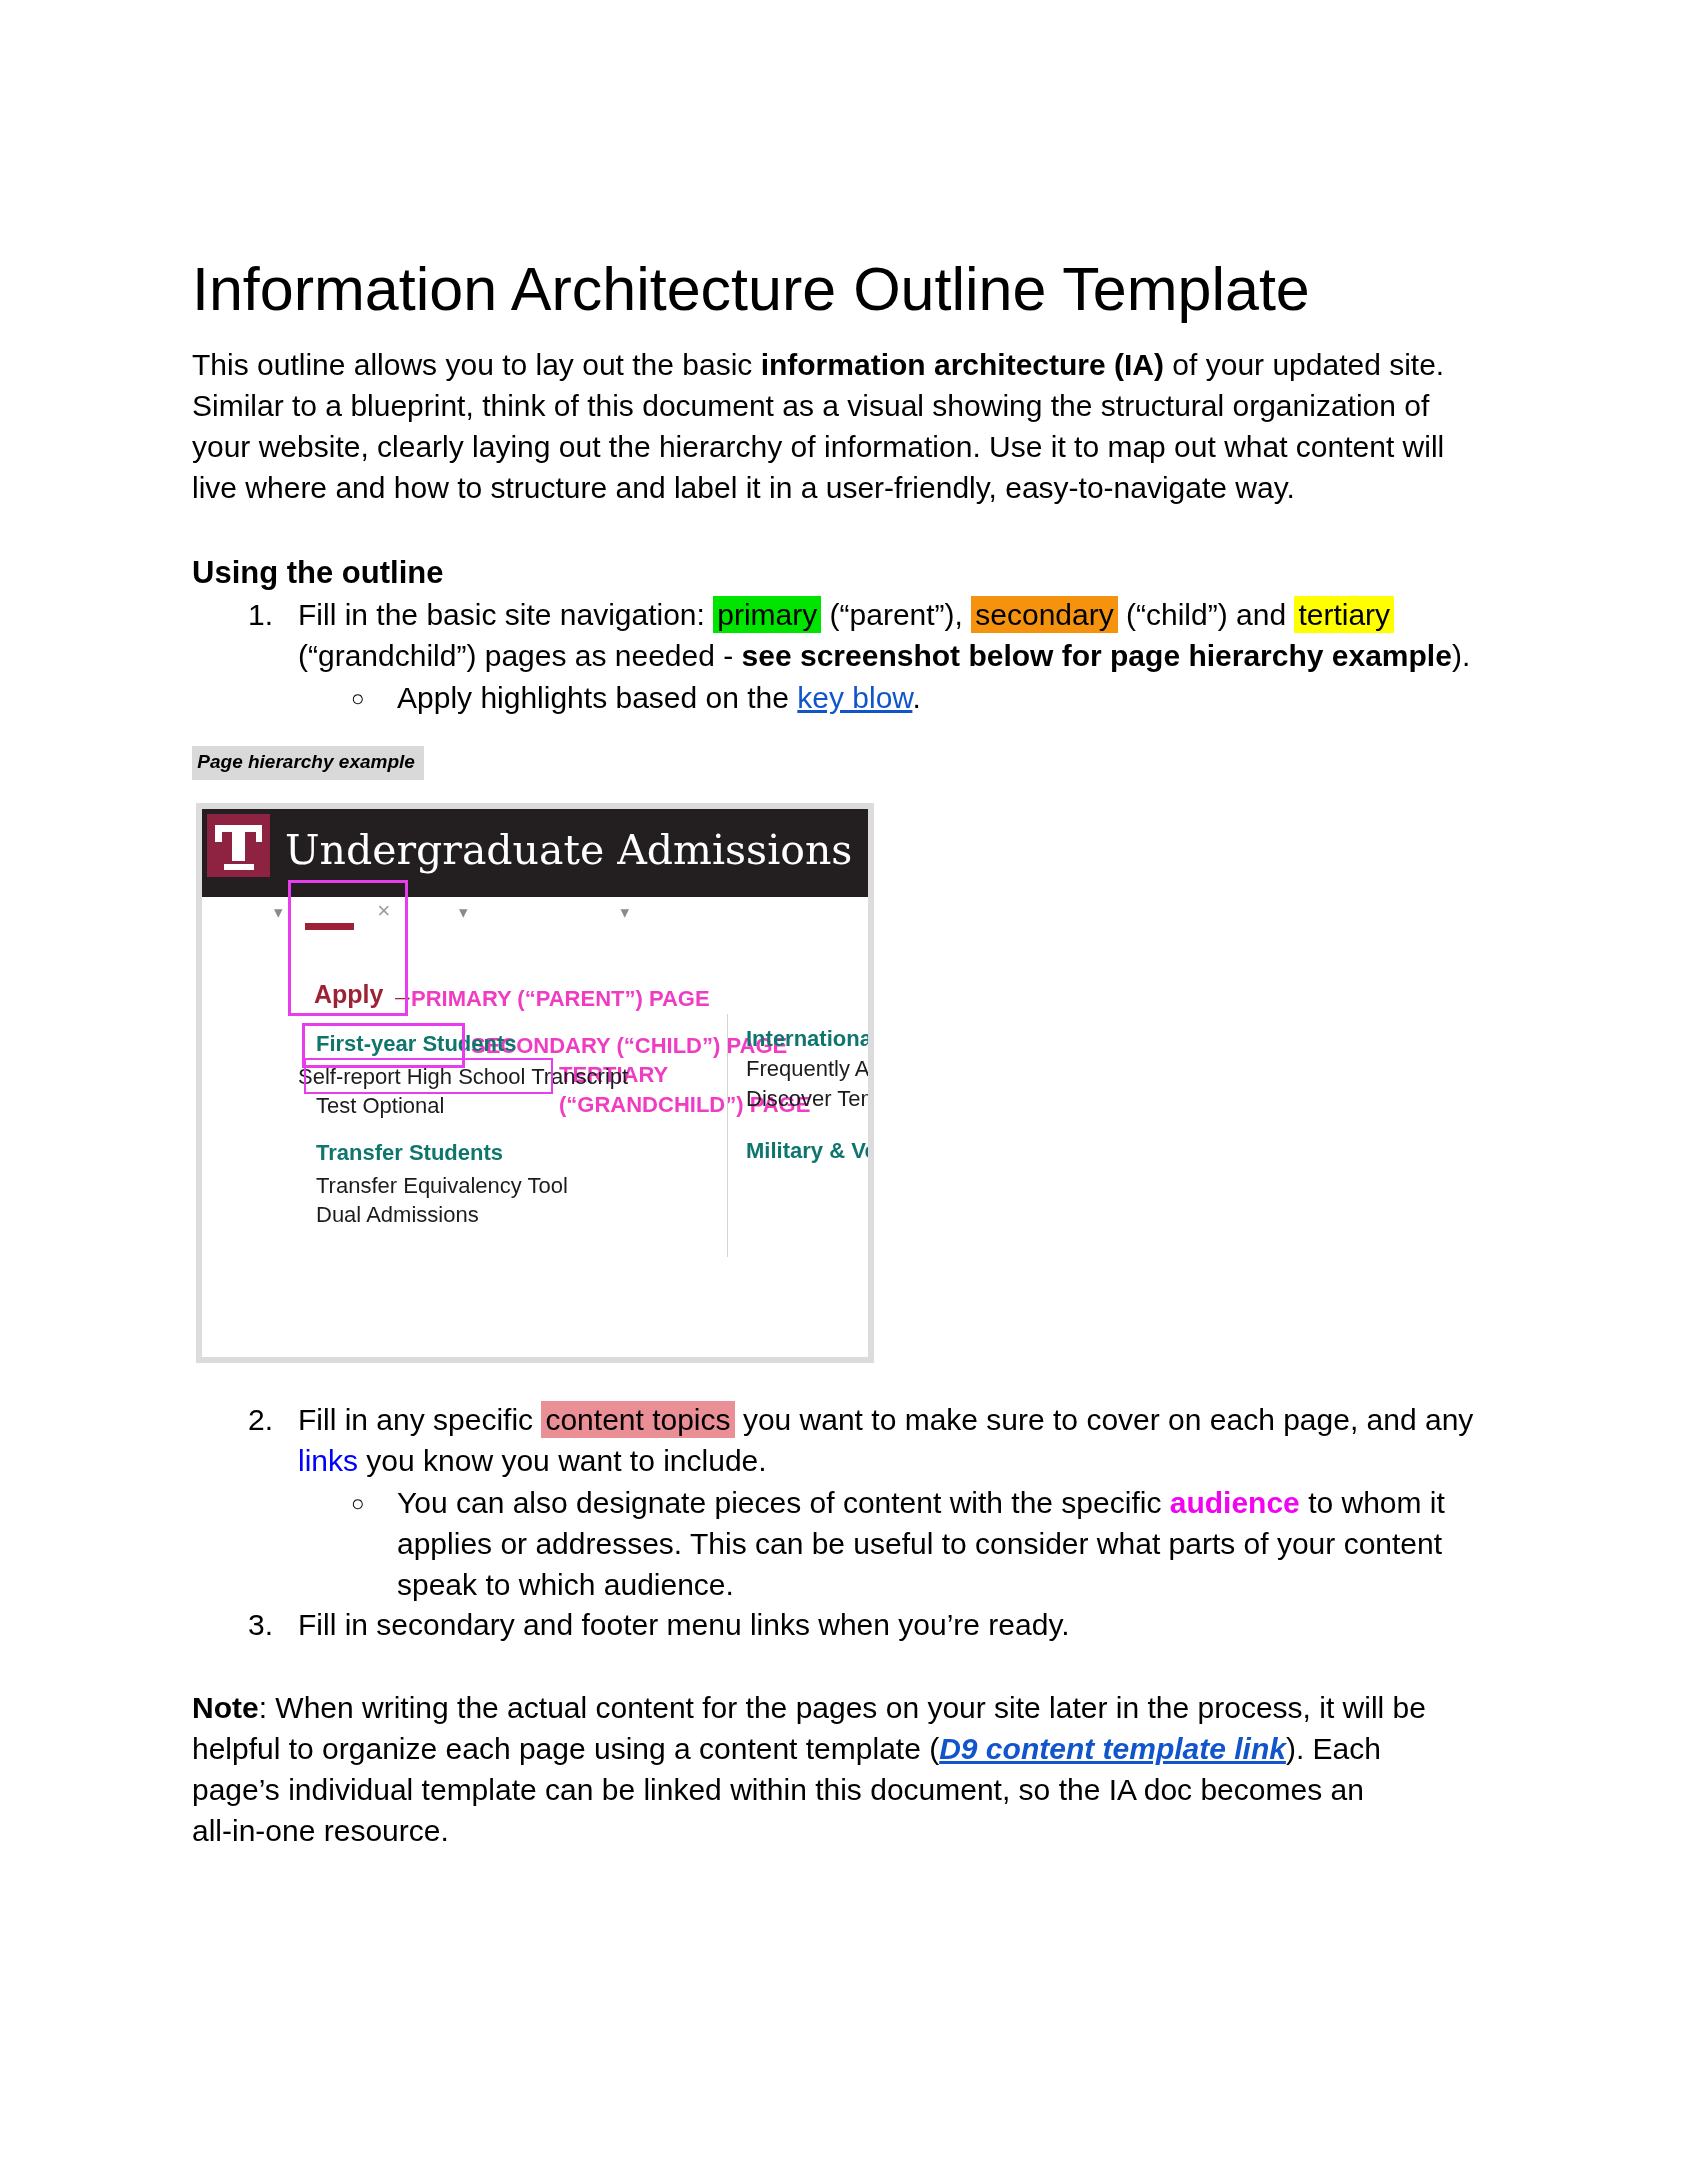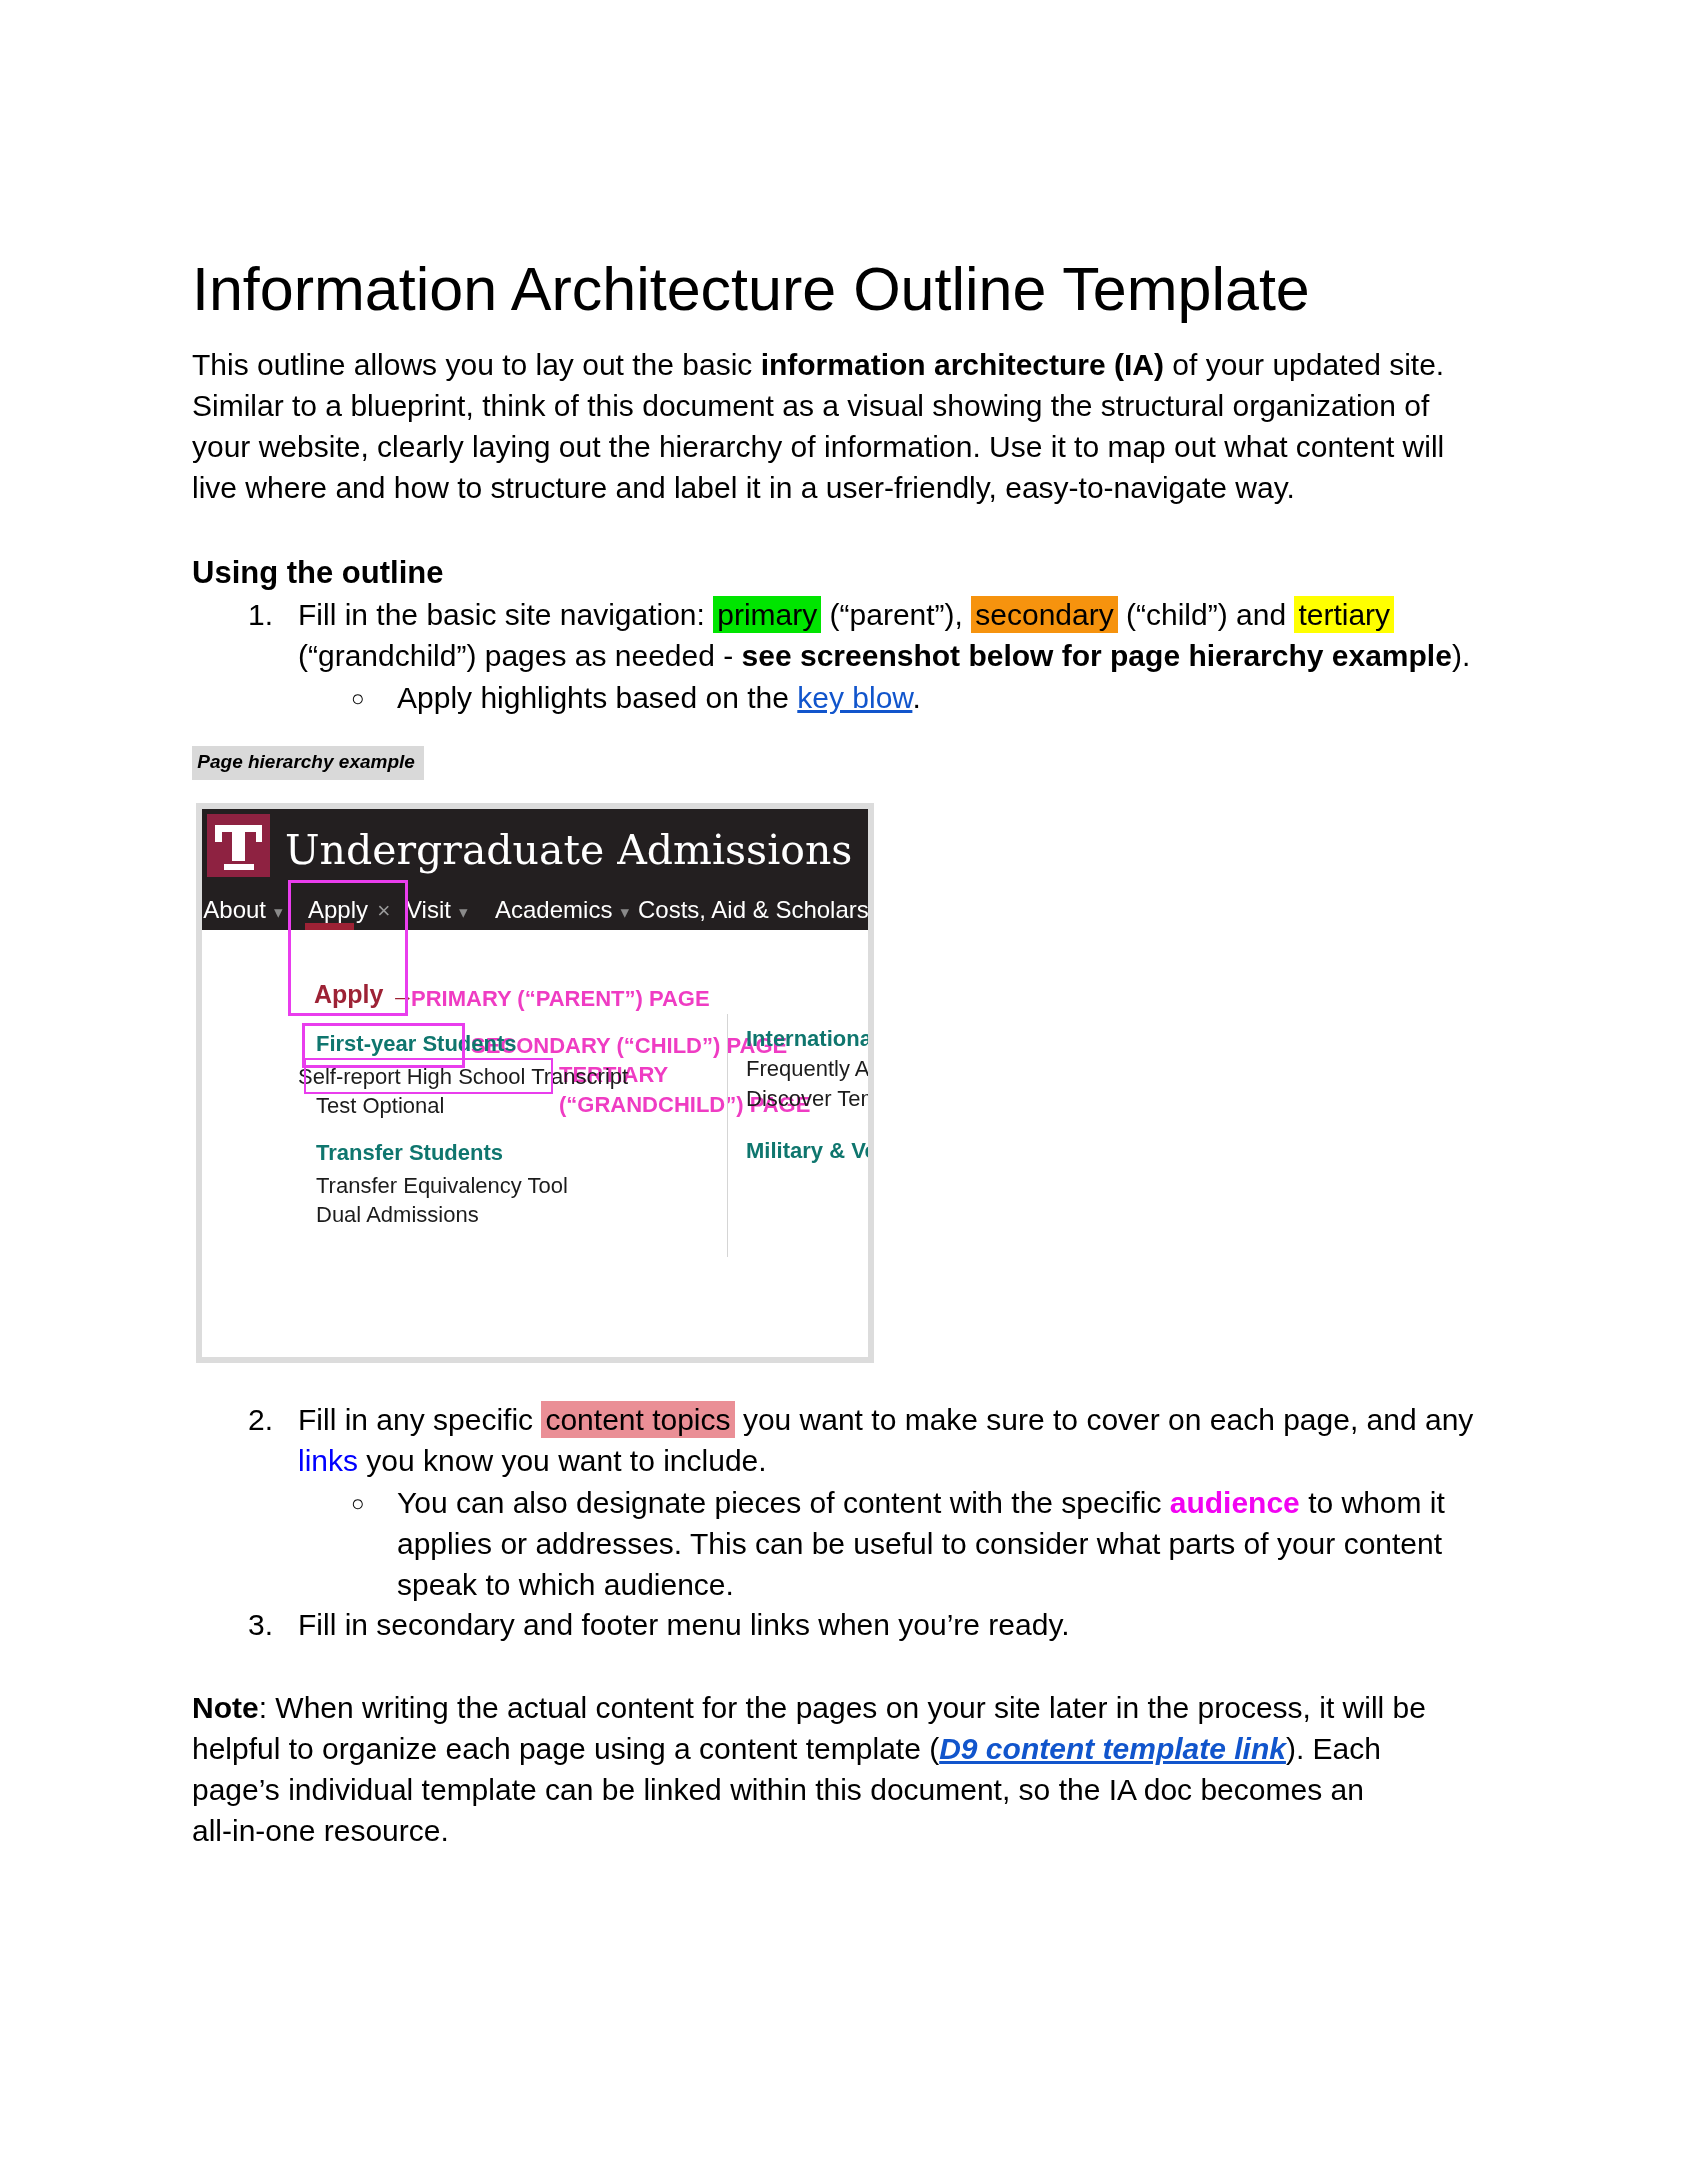--- a/index.html
+++ b/index.html
@@ -24,21 +24,21 @@
   .link{color:#1155cc;text-decoration:underline;cursor:pointer;}
   .link-plain{color:#0000ff;cursor:pointer;}
   .d9{color:#1155cc;font-weight:700;font-style:italic;text-decoration:underline;cursor:pointer;}
   .audience{color:#f203f2;font-weight:700;}
   #caption{left:192px;top:746px;}
   #caption span{display:inline-block;background:#d9d9d9;font-size:19px;font-weight:700;font-style:italic;
         padding:5.3px 9.3px 6.6px 5.3px;white-space:nowrap;}
   
   #shot{left:196px;top:803px;width:666px;height:548px;border:6.6px solid #dcdcdc;background:#ffffff;
         overflow:hidden;}
-  .shot-header{position:absolute;left:0;top:0;width:666px;height:121px;background:#231f20;}
+  .shot-header{position:absolute;left:0;top:0;width:666px;height:88px;background:#231f20;}
   .logo{position:absolute;left:5.3px;top:5.3px;width:63px;height:63px;background:#8e2241;}
   .logo div{position:absolute;background:#ffffff;}
   .t-bar{left:13%;top:17%;width:74%;height:11%;}
   .t-serif-l{left:13%;top:17%;width:10%;height:27%;}
   .t-serif-r{left:77%;top:17%;width:10%;height:27%;}
   .t-stem{left:40%;top:17%;width:20%;height:57%;}
   .t-base{left:26%;top:79%;width:48%;height:10%;}
   .brand{position:absolute;left:83px;top:17px;font-family:"DejaVu Serif",serif;font-size:41px;
         color:#ffffff;white-space:nowrap;}
   .nav-item{position:absolute;top:87px;font-size:24px;color:#ffffff;white-space:nowrap;cursor:pointer;}

